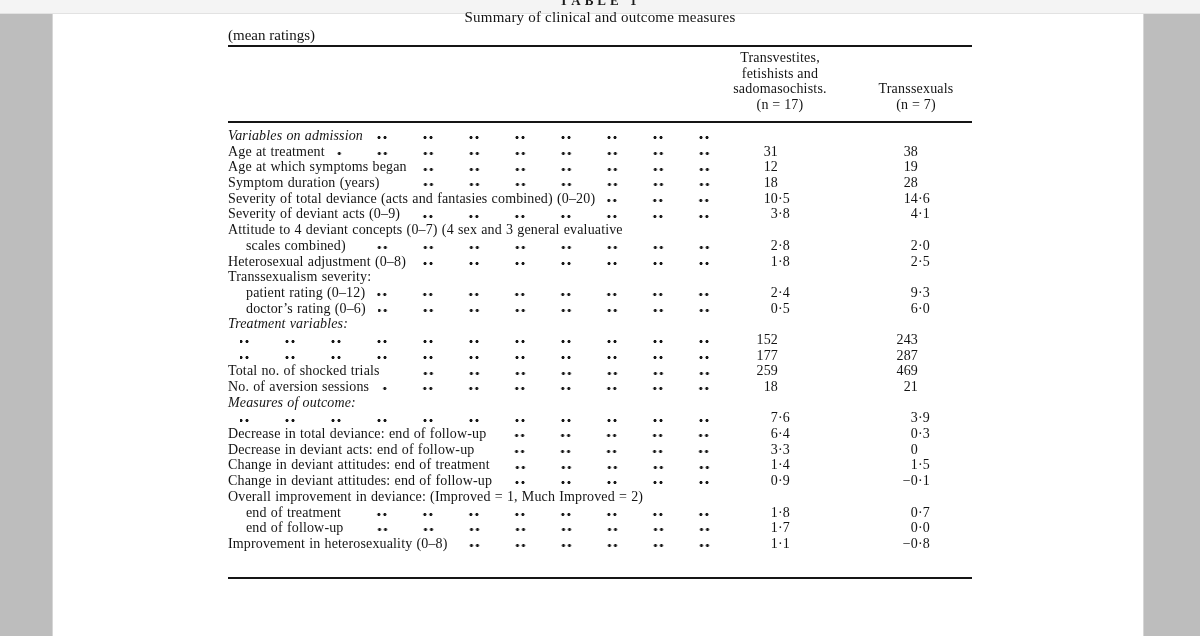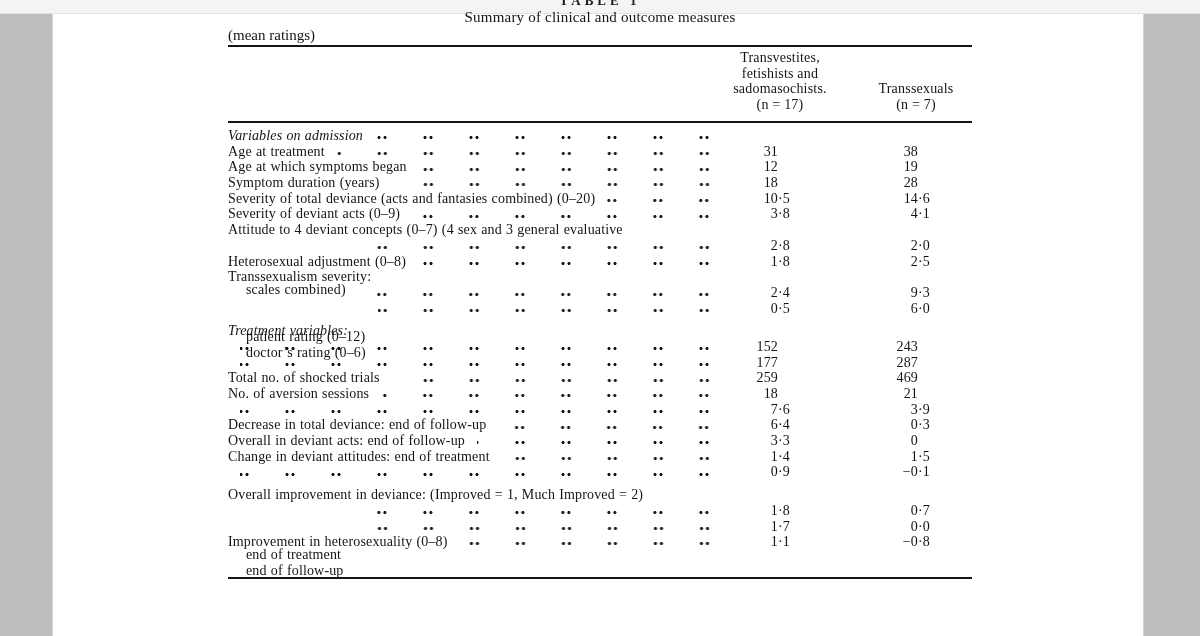--- a/index.html
+++ b/index.html
@@ -42,23 +42,23 @@
     font-size:14px;line-height:15.5px;text-align:center;letter-spacing:.2px;
   }
   .col-head-1{top:50px;left:692px;width:176px;}
   .col-head-2{top:81px;left:852px;width:128px;}
   .col-head span{display:block;text-align:center;}
   .rows{
     top:128px;left:228px;width:712px;
     font-size:14px;letter-spacing:.15px;word-spacing:.5px;
   }
   .row{display:flex;height:15.7px;line-height:15.7px;white-space:nowrap;}
-  .row.gap{margin-top:7px;}
+  .row.gap{}
   .row.italic .lbl{font-style:italic;}
-  .row.indent .lbl{padding-left:18px;margin-top:44px;}
+  .row.indent .lbl{padding-left:18px;}
   .lbl{flex:0 0 auto;}
   .leader{flex:1 1 auto;margin:0 6px 0 12px;}
   .row.dots .leader{
     background-image:
       radial-gradient(circle, #161616 1.2px, rgba(0,0,0,0) 1.9px),
       radial-gradient(circle, #161616 1.2px, rgba(0,0,0,0) 1.9px);
     background-size:46px 7px,46px 7px;
     background-position:right 0px bottom 2.5px, right 6px bottom 2.5px;
     background-repeat:repeat-x,repeat-x;
   }
@@ -294,20 +294,32 @@
     <span class="leader"></span>
     <span class="cell v1">
         <span class="vi">18</span>
         <span class="vd"></span>
       </span>
     <span class="cell v2">
         <span class="vi">21</span>
         <span class="vd"></span>
       </span>
   </div>
+    <div class="row italic gap">
+    <span class="lbl">Measures of outcome:</span>
+    <span class="leader"></span>
+    <span class="cell v1">
+        <span class="vi"></span>
+        <span class="vd"></span>
+      </span>
+    <span class="cell v2">
+        <span class="vi"></span>
+        <span class="vd"></span>
+      </span>
+  </div>
     <div class="row dots">
     <span class="leader"></span>
     <span class="cell v1">
         <span class="vi">7</span>
         <span class="vd">·6</span>
       </span>
     <span class="cell v2">
         <span class="vi">3</span>
         <span class="vd">·9</span>
       </span>
@@ -318,21 +330,21 @@
     <span class="cell v1">
         <span class="vi">6</span>
         <span class="vd">·4</span>
       </span>
     <span class="cell v2">
         <span class="vi">0</span>
         <span class="vd">·3</span>
       </span>
   </div>
     <div class="row dots">
-    <span class="lbl">Overall in deviant acts: end of follow-up</span>
+    <span class="lbl">Decrease in deviant acts: end of follow-up</span>
     <span class="leader"></span>
     <span class="cell v1">
         <span class="vi">3</span>
         <span class="vd">·3</span>
       </span>
     <span class="cell v2">
         <span class="vi">0</span>
         <span class="vd"></span>
       </span>
   </div>
@@ -342,20 +354,21 @@
     <span class="cell v1">
         <span class="vi">1</span>
         <span class="vd">·4</span>
       </span>
     <span class="cell v2">
         <span class="vi">1</span>
         <span class="vd">·5</span>
       </span>
   </div>
     <div class="row dots">
+    <span class="lbl">Change in deviant attitudes: end of follow-up</span>
     <span class="leader"></span>
     <span class="cell v1">
         <span class="vi">0</span>
         <span class="vd">·9</span>
       </span>
     <span class="cell v2">
         <span class="vi">−0</span>
         <span class="vd">·1</span>
       </span>
   </div>

